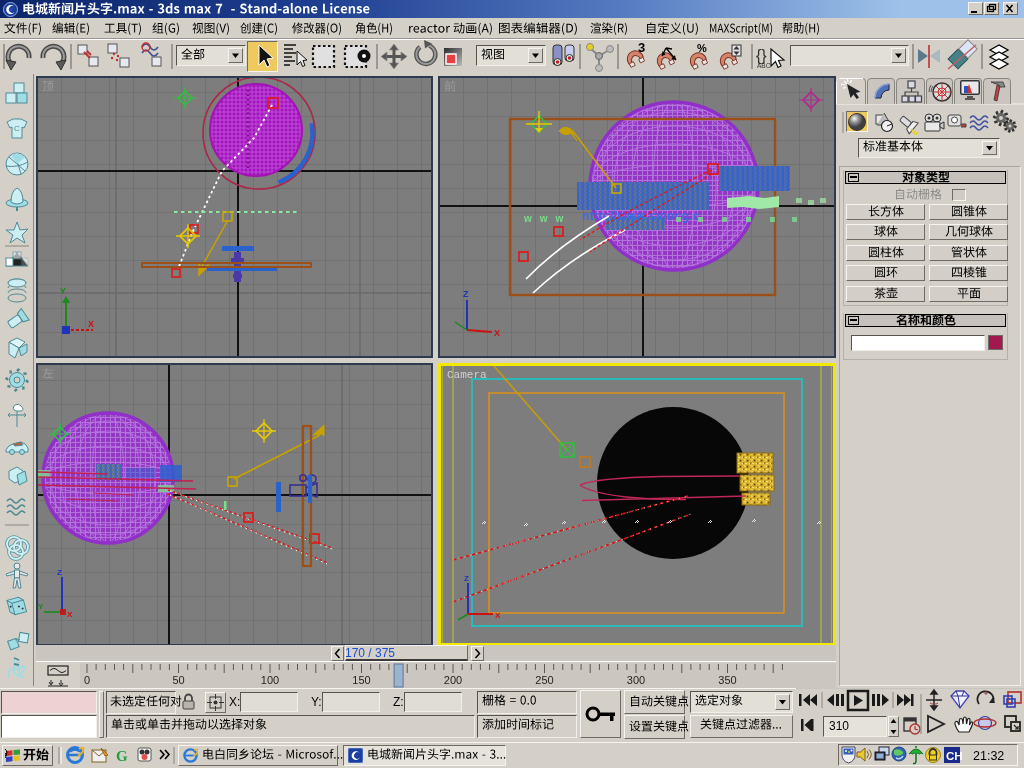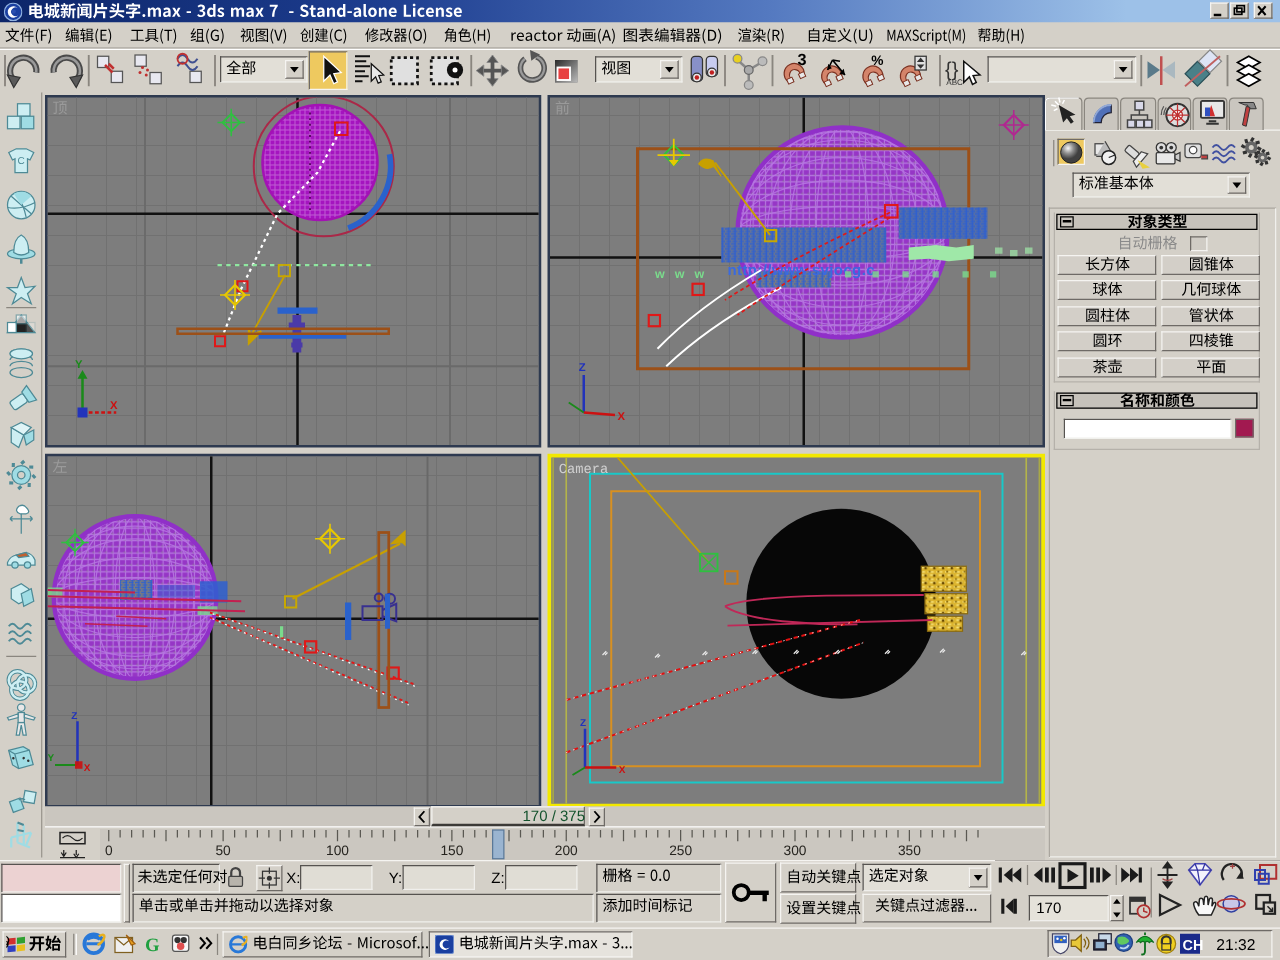--- a/index.html
+++ b/index.html
@@ -839,21 +839,21 @@
   </div>
 <div class="abs fld" style="left:851px;top:335px;width:134px;height:16px;background:#fff"></div>
 <div class="abs" style="left:988px;top:335px;width:15px;height:15px;background:#a21950;border:1px solid #6e6a66"></div>
 <div class="abs" style="left:34px;top:646px;width:802px;height:42px;background:#d4d0c8"></div>
 <div class="abs" style="left:36px;top:645px;width:800px;height:17px;background:#cac6bf;border-bottom:1px solid #fff"></div>
 <div class="abs ras" style="left:331px;top:646px;width:13px;height:15px;border-width:1px"></div>
 <svg class="abs" style="left:331px;top:646px" width="13" height="15">
     <path d="M8.5 3 L4.5 7.5 L8.5 12" fill="none" stroke="#000" stroke-width="1.5"></path>
   </svg>
 <div class="abs ras" style="left:345px;top:645px;width:123px;height:16px;border-width:1px;border-bottom:2px solid #3c3a37"></div>
-<div class="abs" style="left:345px;top:646px;width:123px;height:14px;font-size:12px;color:#14532d;text-align:right;line-height:14px">170 / 375</div>
+<div class="abs" style="left:345px;top:646px;width:123px;height:14px;font-size:12px;color:#1d4ed8;text-align:left;line-height:14px">170 / 375</div>
 <div class="abs ras" style="left:471px;top:646px;width:13px;height:15px;border-width:1px"></div>
 <svg class="abs" style="left:471px;top:646px" width="13" height="15">
     <path d="M4.5 3 L8.5 7.5 L4.5 12" fill="none" stroke="#000" stroke-width="1.5"></path>
   </svg>
 <svg class="abs" style="left:36px;top:663px" width="800" height="25" viewBox="0 0 800 25">
     <rect x="44" y="0" width="756" height="25" fill="#cbc7c0"></rect>
     <line x1="51.0" y1="1" x2="51.0" y2="10" stroke="#5a5852" stroke-width="1"></line>
     <line x1="60.1" y1="1" x2="60.1" y2="7" stroke="#5a5852" stroke-width="1"></line>
     <line x1="69.3" y1="1" x2="69.3" y2="7" stroke="#5a5852" stroke-width="1"></line>
     <line x1="78.5" y1="1" x2="78.5" y2="7" stroke="#5a5852" stroke-width="1"></line>
@@ -1047,21 +1047,21 @@
       <path d="M101 6 L108 12 L101 18 Z M108 6 L115 12 L108 18 Z"></path>
       <rect x="115" y="6" width="2.5" height="12"></rect>
     </g>
     <g fill="#1a1a1a">
       <rect x="5" y="31" width="2.5" height="12"></rect>
       <path d="M15 31 L8.5 37 L15 43 Z"></path>
       <rect x="15" y="31" width="2.5" height="12"></rect>
     </g>
   </svg>
 <div class="abs fld" style="left:823px;top:716px;width:64px;height:21px;background:#e5e2da"></div>
-<div class="abs" style="left:829px;top:719px;font-size:12px;color:#000">170</div>
+<div class="abs" style="left:829px;top:719px;font-size:12px;color:#000">310</div>
 <div class="abs ras" style="left:888px;top:716px;width:11px;height:21px;border-width:1px"></div>
 <svg class="abs" style="left:888px;top:716px" width="11" height="21">
     <path d="M5.5 3 l3 4 h-6 Z M5.5 18 l3 -4 h-6 Z" fill="#000"></path>
   </svg>
 <svg class="abs" style="left:903px;top:716px" width="18" height="20" viewBox="0 0 18 20">
 <rect x="1" y="2" width="12" height="13" fill="none" stroke="#333" stroke-width="1.4"></rect>
     <rect x="1" y="2" width="12" height="3.5" fill="#333"></rect>
 <circle cx="12" cy="13" r="5" fill="#d4d0c8" stroke="#b03030" stroke-width="1.4"></circle>
     <path d="M12 10 V13 L15 14" fill="none" stroke="#b03030" stroke-width="1.2"></path>
   </svg>

